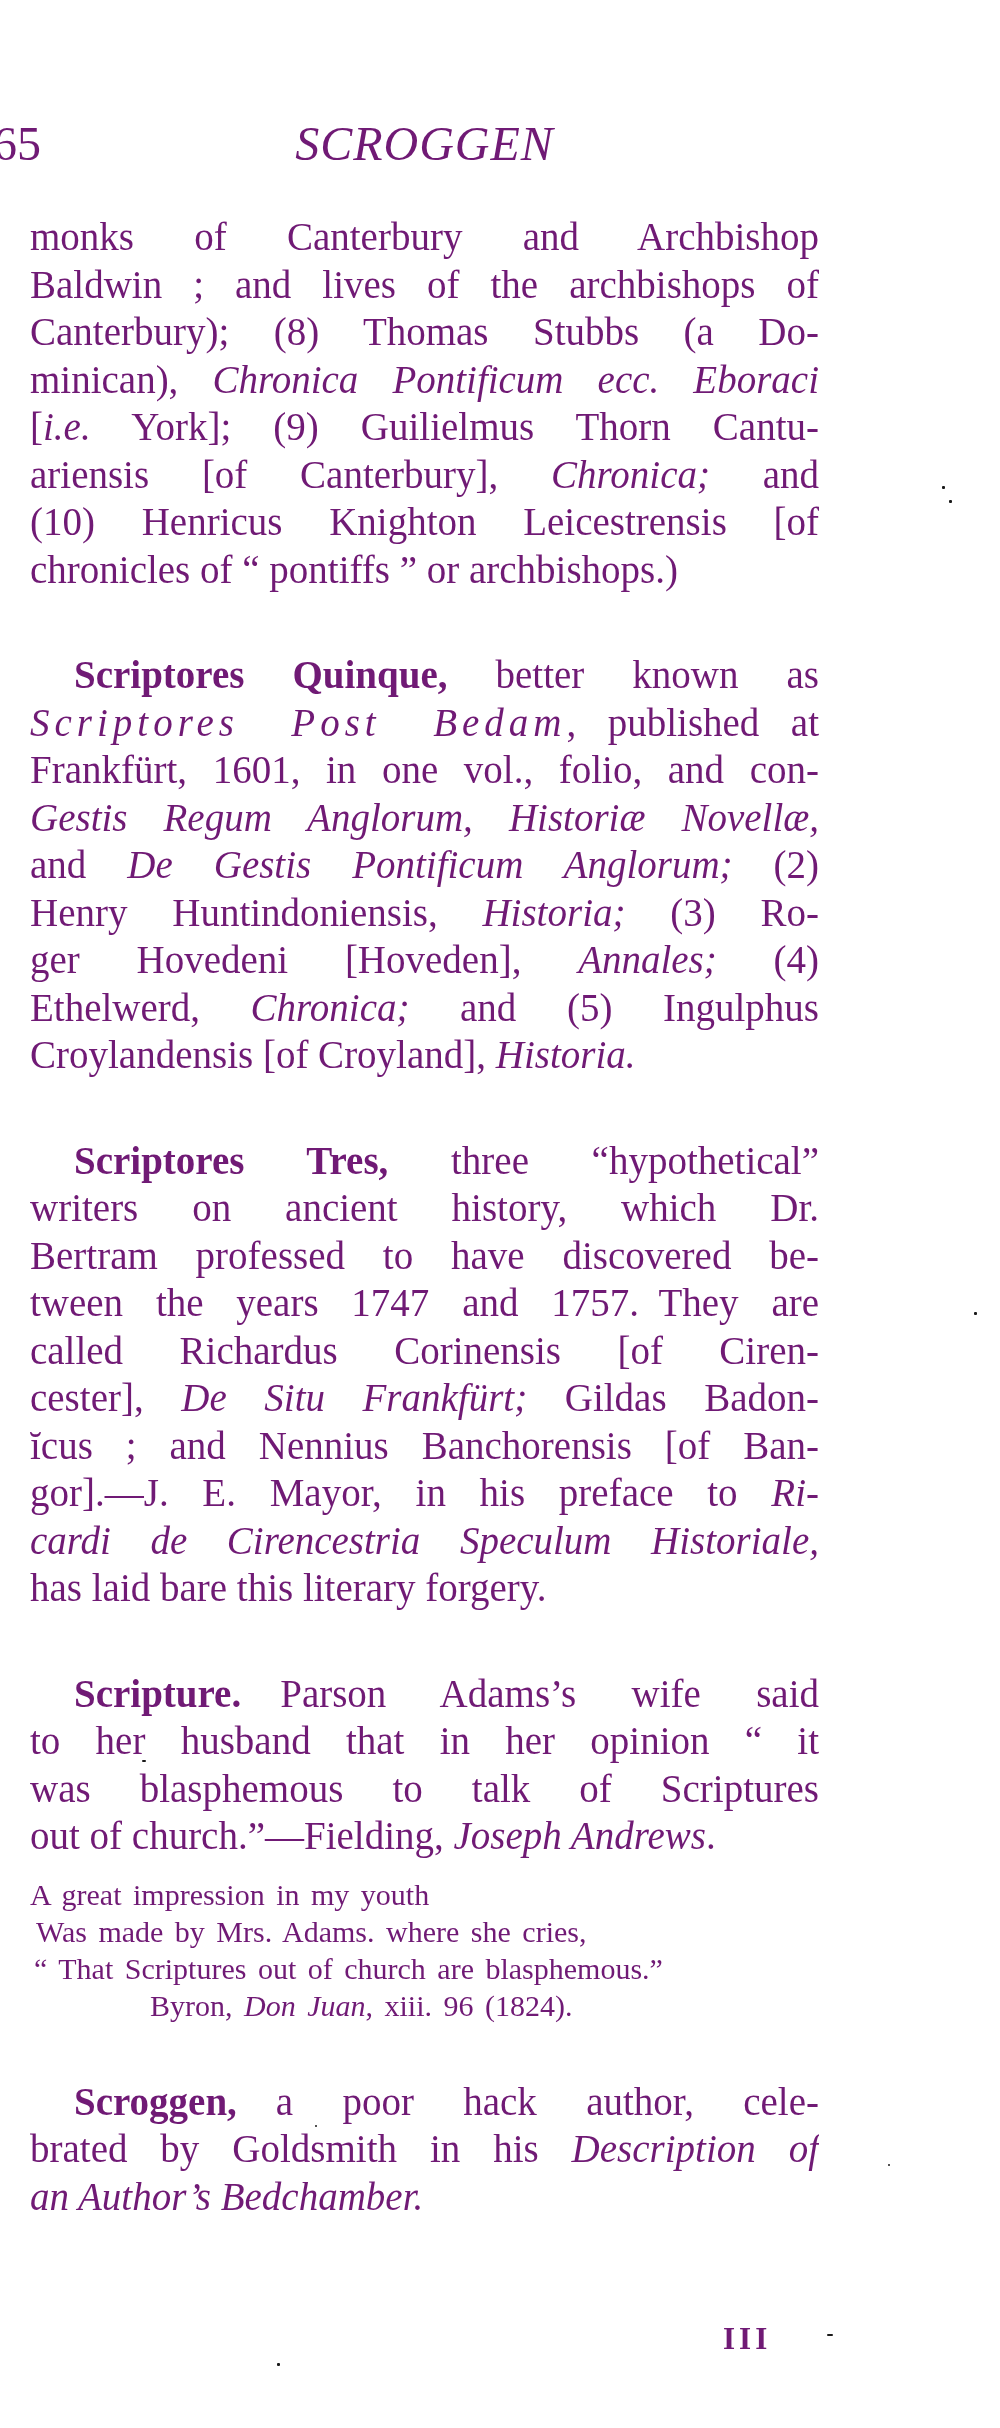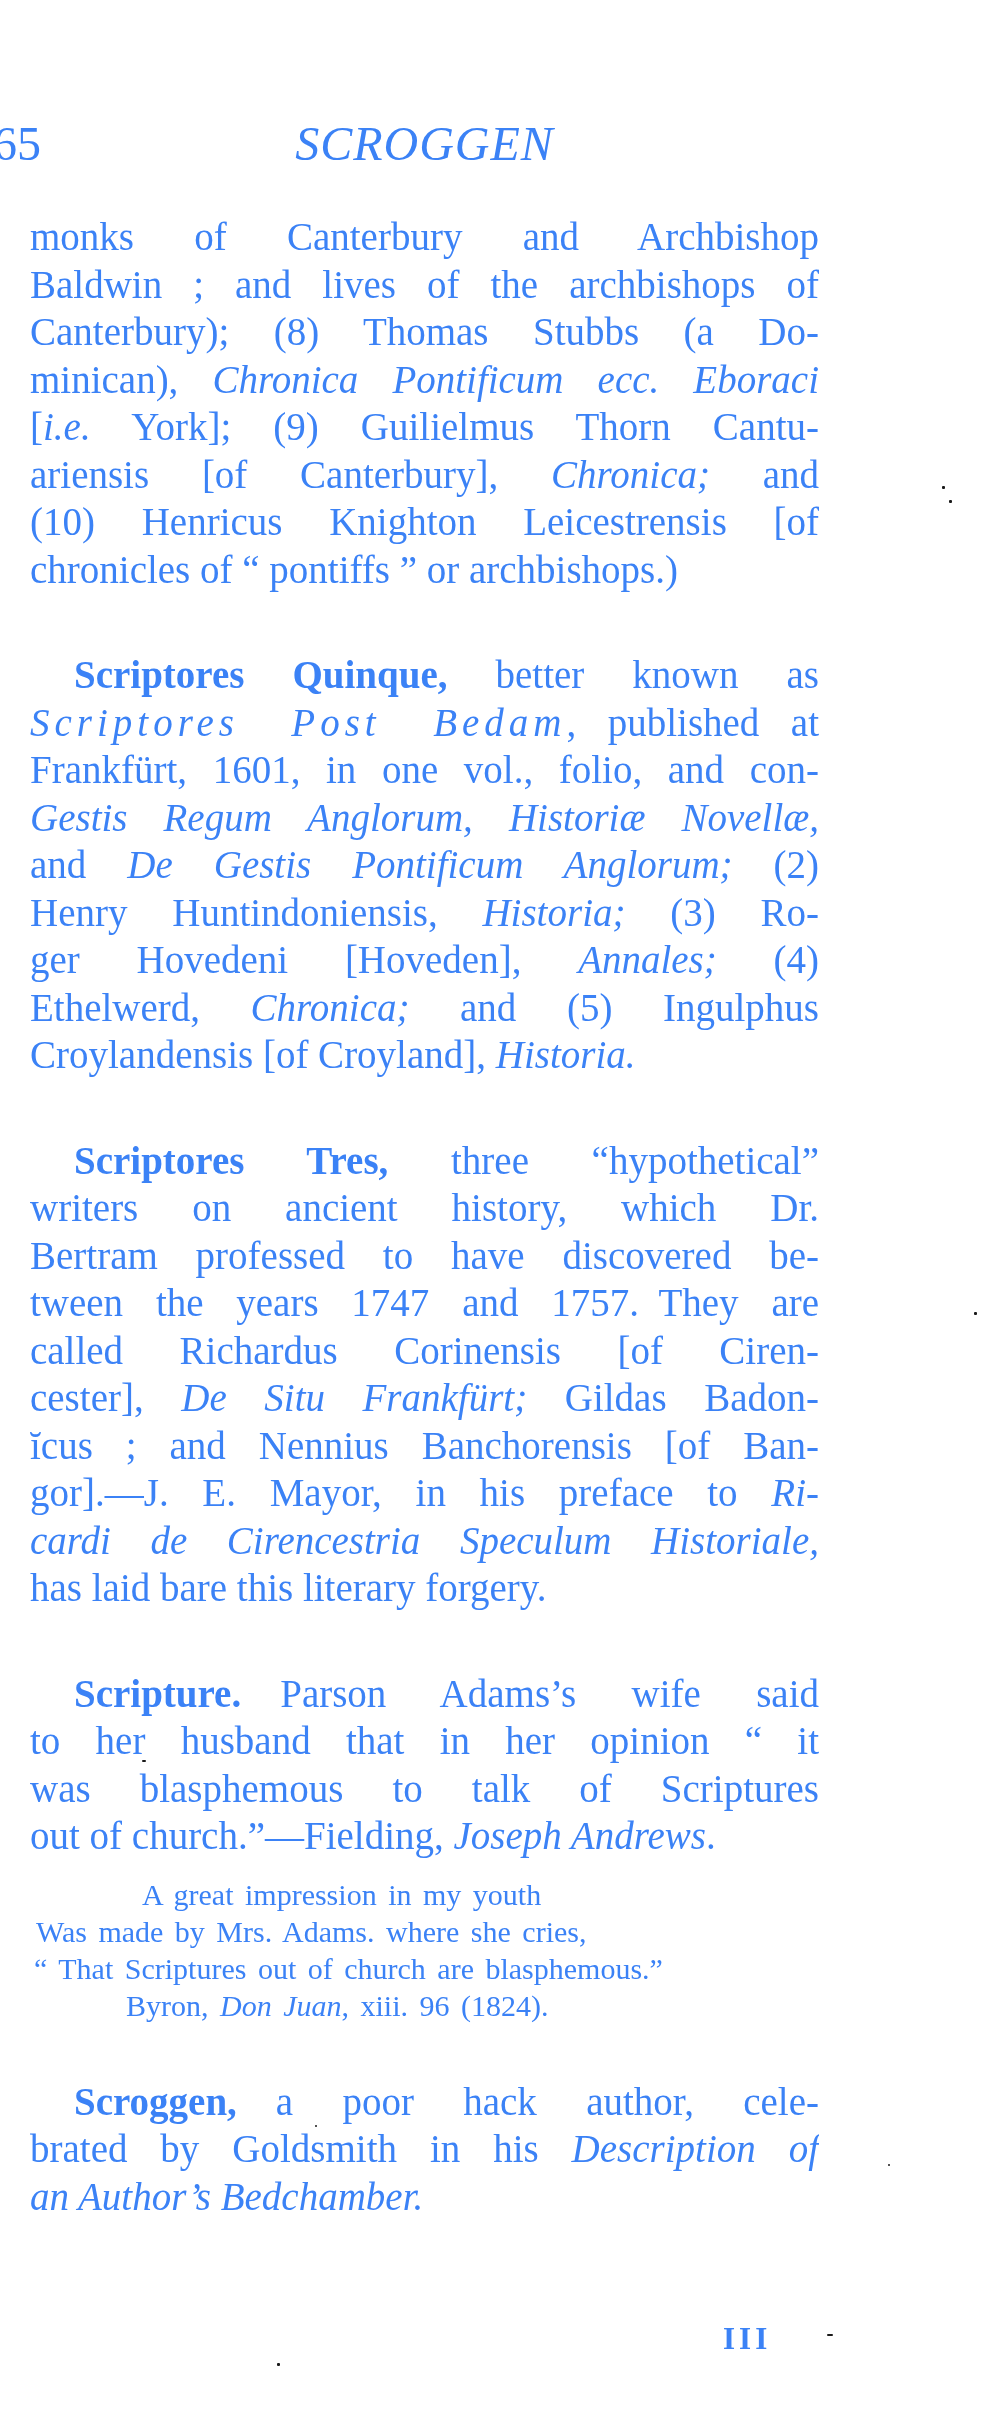--- a/index.html
+++ b/index.html
@@ -5,21 +5,21 @@
   html, body {
     margin: 0;
     padding: 0;
     background: #ffffff;
   }
   .page {
     position: relative;
     width: 1000px;
     height: 2428px;
     background: #ffffff;
-    color: #3b82f6;
+    color: #701a75;
     font-family: "Liberation Serif", "DejaVu Serif", serif;
     overflow: hidden;
   }
   
   .running-header {
     position: absolute;
     left: 30px;
     top: 120px;
     width: 789px;
     text-align: center;
@@ -65,24 +65,24 @@
 
   
   .para.verse .line {
     font-size: 30px;
     line-height: 37px;
     height: 37px;
     text-align: left;
     text-align-last: left;
     word-spacing: 4px;
   }
-  .para.verse .line:nth-child(1) { margin-left: 112px; }
+  .para.verse .line:nth-child(1) { }
   .para.verse .line:nth-child(2) { margin-left: 6px; }
   .para.verse .line:nth-child(3) { margin-left: 4px; text-align: center; }
-  .para.verse .line:nth-child(4) { margin-left: 96px; }
+  .para.verse .line:nth-child(4) { margin-left: 120px; }
 
   
   .b  { font-weight: bold; }
   .i  { font-style: italic; }
   .isp {
     font-style: italic;
     letter-spacing: 5px;
     word-spacing: 16px;
   }
 

